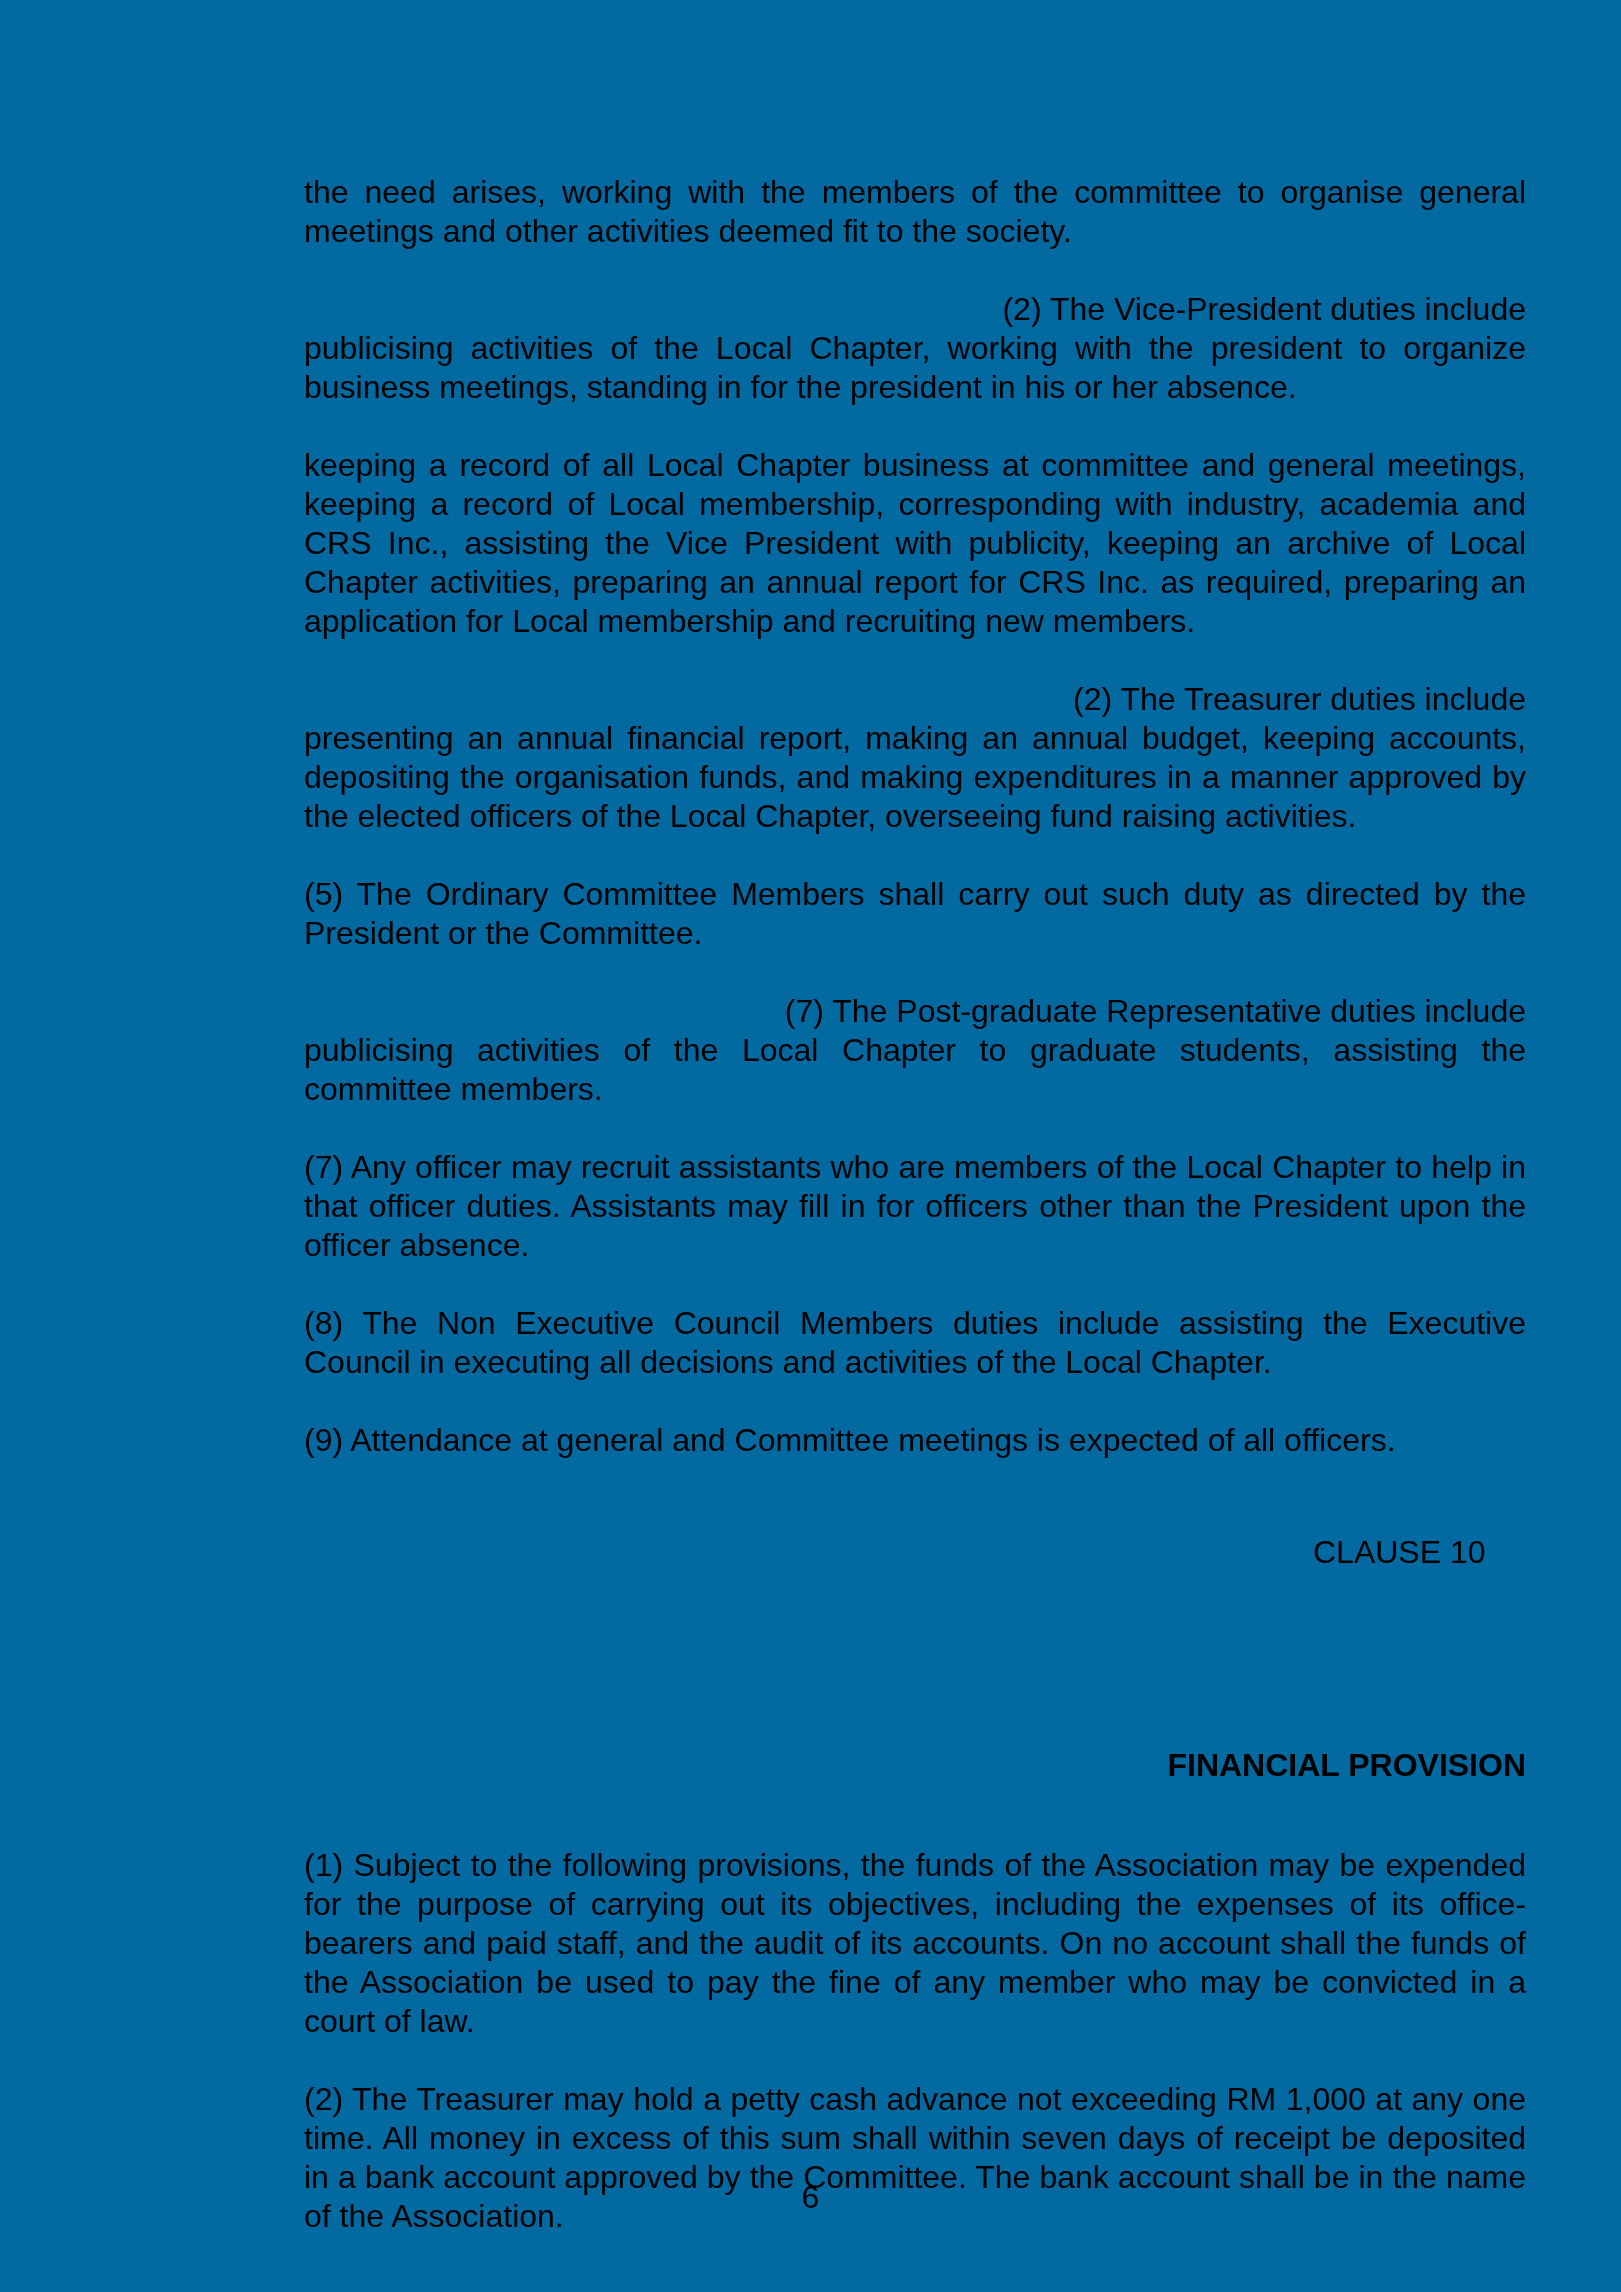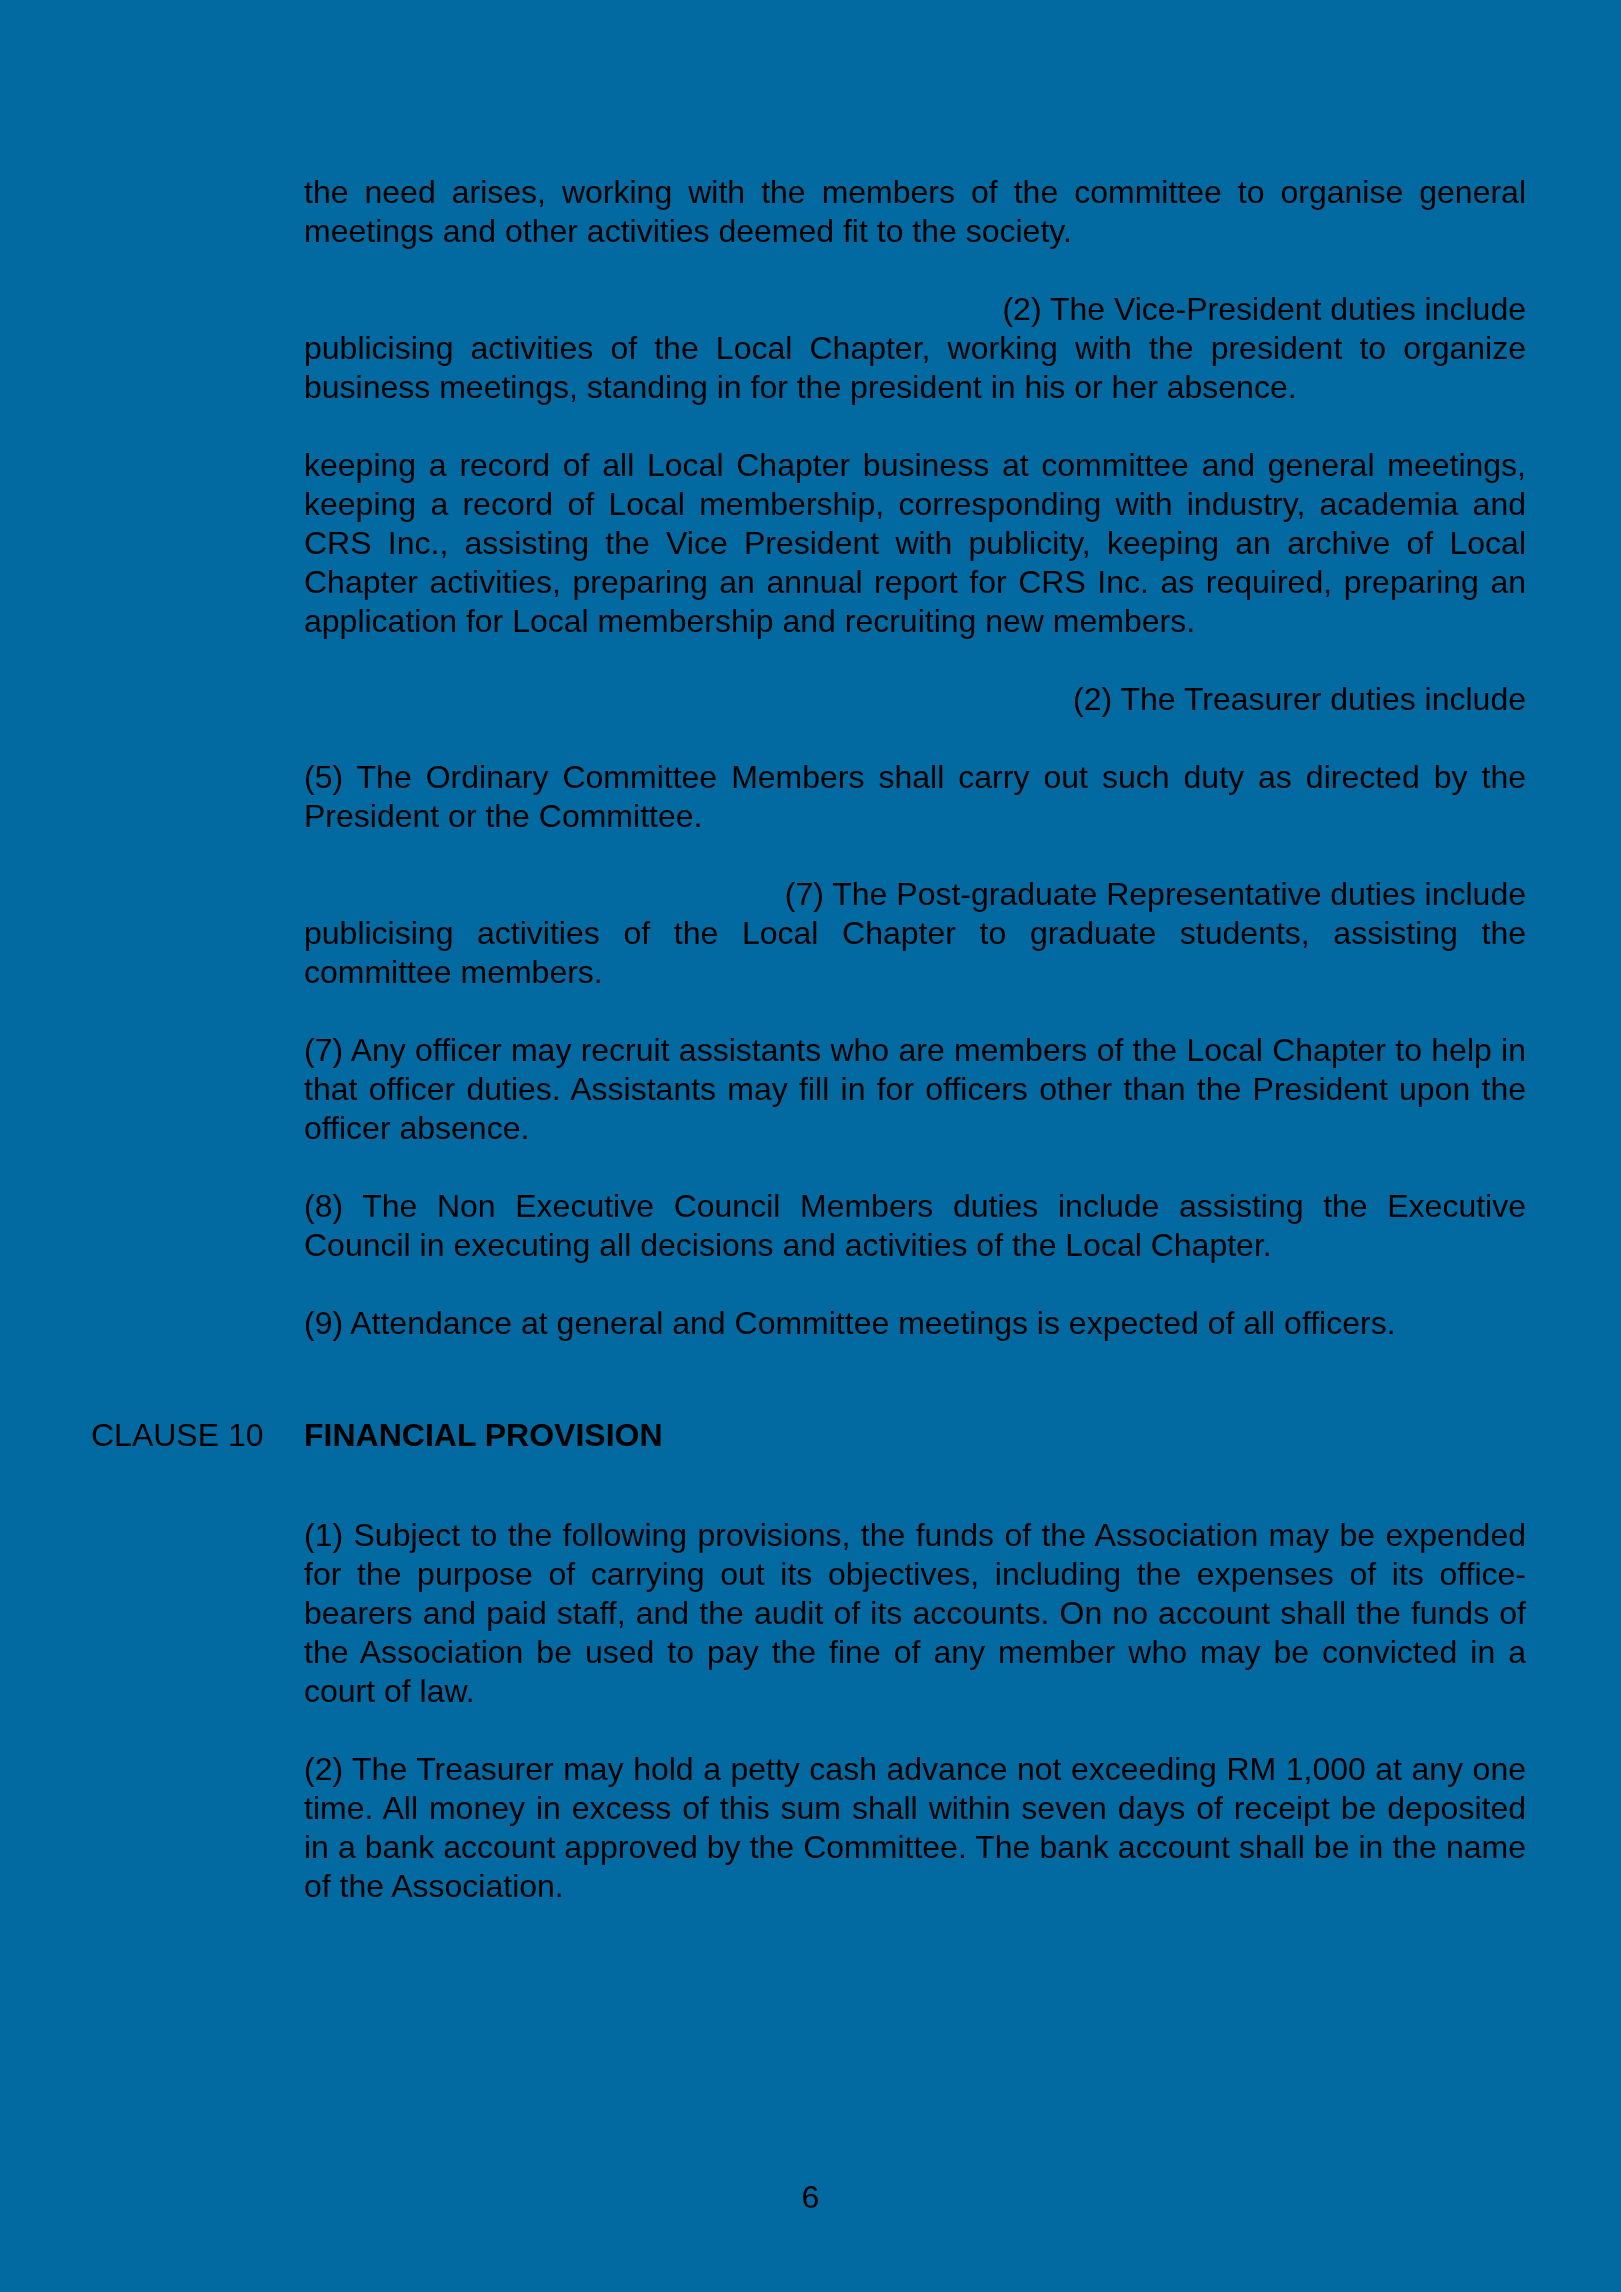--- a/index.html
+++ b/index.html
@@ -29,24 +29,25 @@
     padding: 0;
   }
   .justify {
     text-align: justify;
   }
   .hdr {
     text-align: right;
   }
   .clause-heading {
     display: flex;
-    align-items: flex-start;
+    align-items: flex-end;
     margin: 0 0 39px -213px;
     padding: 34px 0 21.6px 0;
     white-space: nowrap;
+    flex-direction: column;
   }
   .clause-label {
     display: inline-block;
     width: 213px;
     flex: 0 0 213px;
     font-weight: normal;
   }
   .clause-title {
     font-weight: bold;
   }
@@ -72,20 +73,21 @@
       <div class="hdr">(2) The Vice-President duties include</div>
       <div class="justify">publicising activities of the Local Chapter, working with the president to organize business meetings, standing in for the president in his or her absence.</div>
     </div>
 
     <div class="para">
       <div class="justify">keeping a record of all Local Chapter business at committee and general meetings, keeping a record of Local membership, corresponding with industry, academia and CRS Inc., assisting the Vice President with publicity, keeping an archive of Local Chapter activities, preparing an annual report for CRS Inc. as required, preparing an application for Local membership and recruiting new members.</div>
     </div>
 
     <div class="para">
       <div class="hdr">(2) The Treasurer duties include</div>
+      <div class="justify">presenting an annual financial report, making an annual budget, keeping accounts, depositing the organisation funds, and making expenditures in a manner approved by the elected officers of the Local Chapter, overseeing fund raising activities.</div>
     </div>
 
     <p class="para justify">(5) The Ordinary Committee Members shall carry out such duty as directed by the President or the Committee.</p>
 
     <div class="para">
       <div class="hdr">(7) The Post-graduate Representative duties include</div>
       <div class="justify">publicising activities of the Local Chapter to graduate students, assisting the committee members.</div>
     </div>
 
     <p class="para justify">(7) Any officer may recruit assistants who are members of the Local Chapter to help in that officer duties. Assistants may fill in for officers other than the President upon the officer absence.</p>

